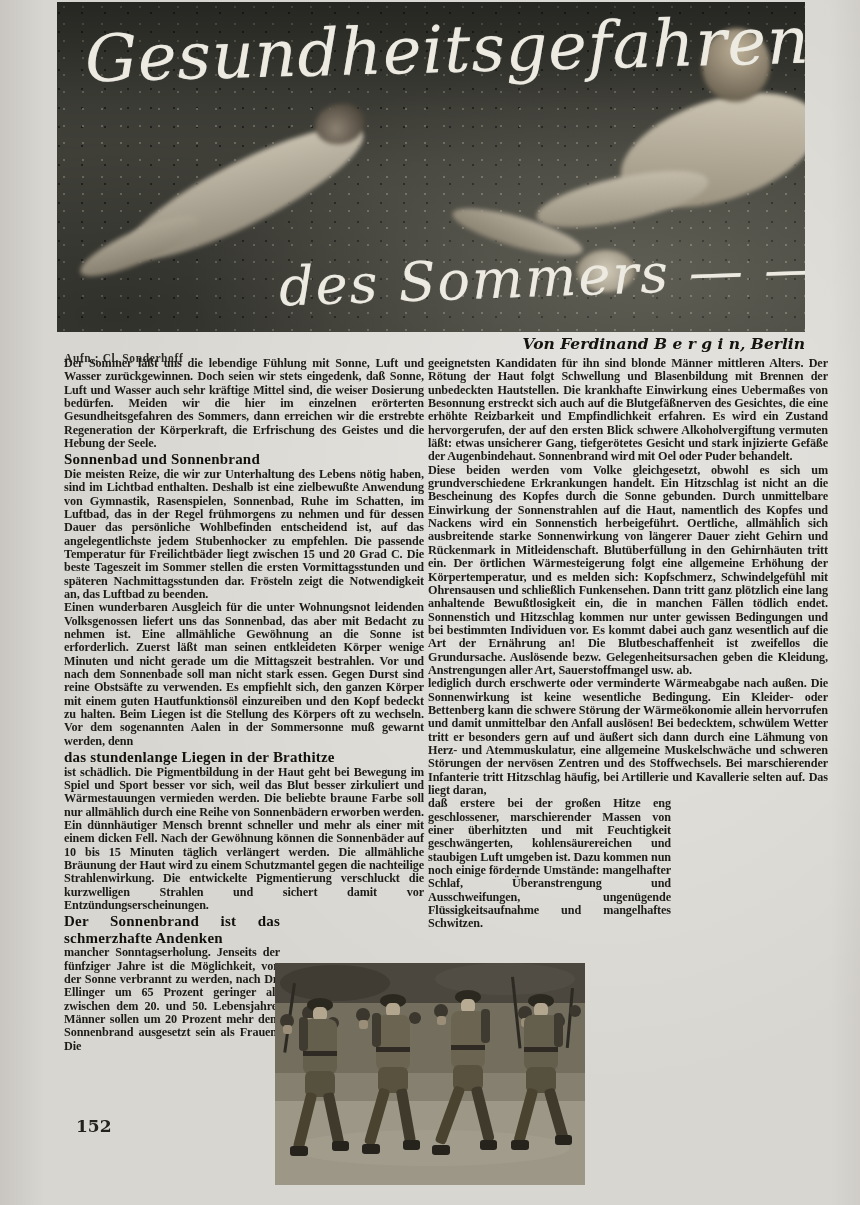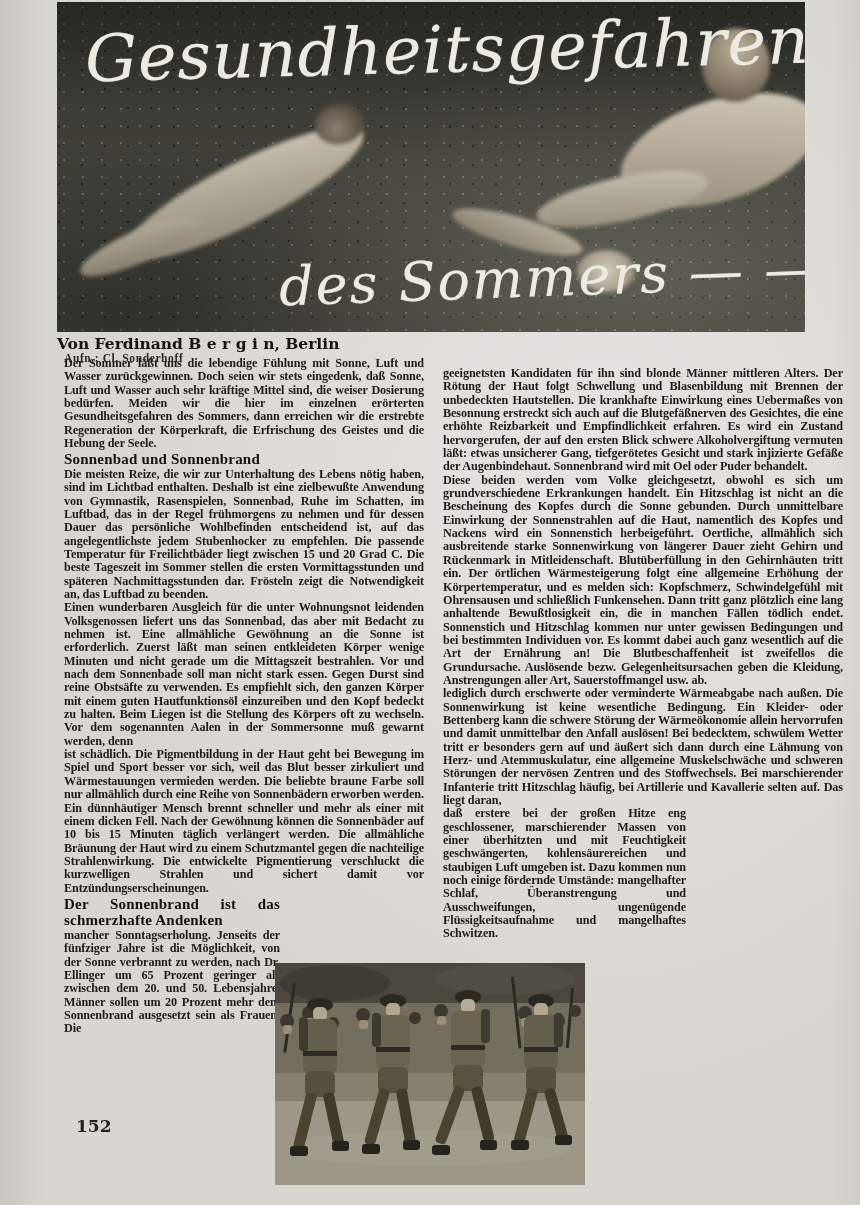--- a/index.html
+++ b/index.html
@@ -50,26 +50,26 @@
             background:radial-gradient(circle,#d3cbba,#9a9280 80%);}
   .script{
     position:absolute;font-family:"DejaVu Serif",serif;font-style:italic;
     color:#edeae1;text-shadow:0 0 1px rgba(255,255,255,.4);white-space:nowrap;
   }
   .script-1{left:28px;top:10px;font-size:65px;transform:rotate(-1.5deg);letter-spacing:1px;}
   .script-2{left:222px;top:244px;font-size:54px;transform:rotate(-2deg);letter-spacing:2px;}
   
   .photo-credit{position:absolute;left:64px;top:336px;font-size:11.5px;font-weight:bold;
     letter-spacing:.6px;color:#2b2a26;font-family:"Liberation Serif",serif;margin-top:16px;}
-  .byline{position:absolute;left:57px;top:334px;width:748px;text-align:left;
-    font-size:15.5px;font-weight:bold;color:#16140f;}
+  .byline{position:absolute;left:57px;top:334px;width:748px;text-align:right;
+    font-size:15.5px;font-weight:bold;color:#16140f;font-style:italic;}
   
   .col{position:absolute;top:357px;}
   .col-left {left:64px; width:360px;}
-  .col-right{left:443px;width:400px;margin-top:10px;}
+  .col-right{left:428px;width:400px;}
   .col p{margin:0;text-align:justify;font-size:12.2px;line-height:13.35px;
     font-weight:bold;letter-spacing:-.1px;color:#1d1c18;font-family:Liberation Serif, serif;}
   .col .heading{margin:1px 0 0;font-size:15px;line-height:16.5px;font-weight:bold;
     color:#12110c;letter-spacing:.2px;}
   .nw-left{width:216px;}
   .nw-right{width:243px;margin-left:157px;}
   
   .photo-soldiers{position:absolute;left:275px;top:963px;width:310px;height:222px;overflow:hidden;}
   
   .page-number{position:absolute;left:76px;top:1116px;font-size:17px;font-weight:bold;color:#23221e;}
@@ -91,20 +91,21 @@
 </div>
 
 <div class="photo-credit">Aufn.: Cl. Sonderhoff</div>
 <div class="byline">Von Ferdinand B e r g i n, Berlin</div>
 
 <div class="col col-left">
   <p>Der Sommer läßt uns die lebendige Fühlung mit Sonne, Luft und Wasser zurückgewinnen. Doch seien wir stets eingedenk, daß Sonne, Luft und Wasser auch sehr kräftige Mittel sind, die weiser Dosierung bedürfen. Meiden wir die hier im einzelnen erörterten Gesundheitsgefahren des Sommers, dann erreichen wir die erstrebte Regeneration der Körperkraft, die Erfrischung des Geistes und die Hebung der Seele.</p>
   <p class="heading">Sonnenbad und Sonnenbrand</p>
   <p>Die meisten Reize, die wir zur Unterhaltung des Lebens nötig haben, sind im Lichtbad enthalten. Deshalb ist eine zielbewußte Anwendung von Gymnastik, Rasenspielen, Sonnenbad, Ruhe im Schatten, im Luftbad, das in der Regel frühmorgens zu nehmen und für dessen Dauer das persönliche Wohlbefinden entscheidend ist, auf das angelegentlichste jedem Stubenhocker zu empfehlen. Die passende Temperatur für Freilichtbäder liegt zwischen 15 und 20 Grad C. Die beste Tageszeit im Sommer stellen die ersten Vormittagsstunden und späteren Nachmittagsstunden dar. Frösteln zeigt die Notwendigkeit an, das Luftbad zu beenden.</p>
   <p>Einen wunderbaren Ausgleich für die unter Wohnungsnot leidenden Volksgenossen liefert uns das Sonnenbad, das aber mit Bedacht zu nehmen ist. Eine allmähliche Gewöhnung an die Sonne ist erforderlich. Zuerst läßt man seinen entkleideten Körper wenige Minuten und nicht gerade um die Mittagszeit bestrahlen. Vor und nach dem Sonnenbade soll man nicht stark essen. Gegen Durst sind reine Obstsäfte zu verwenden. Es empfiehlt sich, den ganzen Körper mit einem guten Hautfunktionsöl einzureiben und den Kopf bedeckt zu halten. Beim Liegen ist die Stellung des Körpers oft zu wechseln. Vor dem sogenannten Aalen in der Sommersonne muß gewarnt werden, denn</p>
+  <p class="heading">das stundenlange Liegen in der Brathitze</p>
   <p>ist schädlich. Die Pigmentbildung in der Haut geht bei Bewegung im Spiel und Sport besser vor sich, weil das Blut besser zirkuliert und Wärmestauungen vermieden werden. Die beliebte braune Farbe soll nur allmählich durch eine Reihe von Sonnenbädern erworben werden. Ein dünnhäutiger Mensch brennt schneller und mehr als einer mit einem dicken Fell. Nach der Gewöhnung können die Sonnenbäder auf 10 bis 15 Minuten täglich verlängert werden. Die allmähliche Bräunung der Haut wird zu einem Schutzmantel gegen die nachteilige Strahlenwirkung. Die entwickelte Pigmentierung verschluckt die kurzwelligen Strahlen und sichert damit vor Entzündungserscheinungen.</p>
   <div class="nw-left">
     <p class="heading">Der Sonnenbrand ist das schmerzhafte Andenken</p>
     <p>mancher Sonntagserholung. Jenseits der fünfziger Jahre ist die Möglichkeit, von der Sonne verbrannt zu werden, nach Dr. Ellinger um 65 Prozent geringer als zwischen dem 20. und 50. Lebensjahre. Männer sollen um 20 Prozent mehr dem Sonnenbrand ausgesetzt sein als Frauen. Die</p>
   </div>
 </div>
 
 <div class="col col-right">
   <p>geeignetsten Kandidaten für ihn sind blonde Männer mittleren Alters. Der Rötung der Haut folgt Schwellung und Blasenbildung mit Brennen der unbedeckten Hautstellen. Die krankhafte Einwirkung eines Uebermaßes von Besonnung erstreckt sich auch auf die Blutgefäßnerven des Gesichtes, die eine erhöhte Reizbarkeit und Empfindlichkeit erfahren. Es wird ein Zustand hervorgerufen, der auf den ersten Blick schwere Alkoholvergiftung vermuten läßt: etwas unsicherer Gang, tiefgerötetes Gesicht und stark injizierte Gefäße der Augenbindehaut. Sonnenbrand wird mit Oel oder Puder behandelt.</p>
   <p>Diese beiden werden vom Volke gleichgesetzt, obwohl es sich um grundverschiedene Erkrankungen handelt. Ein Hitzschlag ist nicht an die Bescheinung des Kopfes durch die Sonne gebunden. Durch unmittelbare Einwirkung der Sonnenstrahlen auf die Haut, namentlich des Kopfes und Nackens wird ein Sonnenstich herbeigeführt. Oertliche, allmählich sich ausbreitende starke Sonnenwirkung von längerer Dauer zieht Gehirn und Rückenmark in Mitleidenschaft. Blutüberfüllung in den Gehirnhäuten tritt ein. Der örtlichen Wärmesteigerung folgt eine allgemeine Erhöhung der Körpertemperatur, und es melden sich: Kopfschmerz, Schwindelgefühl mit Ohrensausen und schließlich Funkensehen. Dann tritt ganz plötzlich eine lang anhaltende Bewußtlosigkeit ein, die in manchen Fällen tödlich endet. Sonnenstich und Hitzschlag kommen nur unter gewissen Bedingungen und bei bestimmten Individuen vor. Es kommt dabei auch ganz wesentlich auf die Art der Ernährung an! Die Blutbeschaffenheit ist zweifellos die Grundursache. Auslösende bezw. Gelegenheitsursachen geben die Kleidung, Anstrengungen aller Art, Sauerstoffmangel usw. ab.</p>

